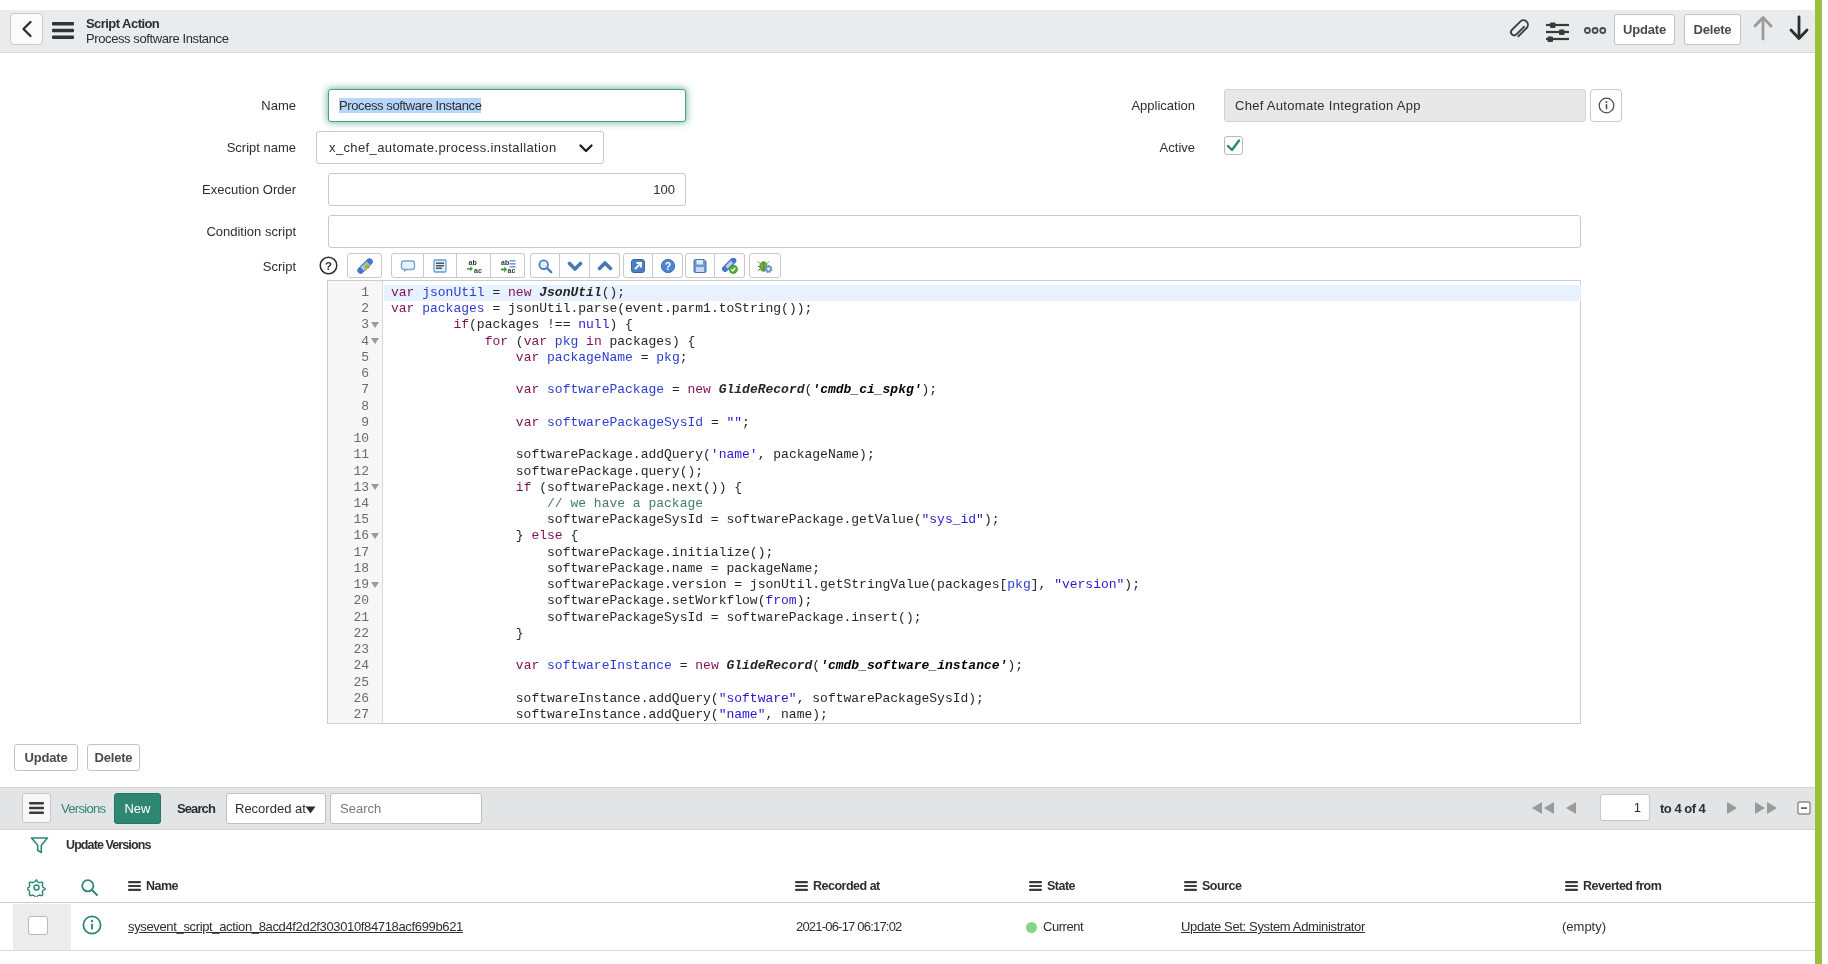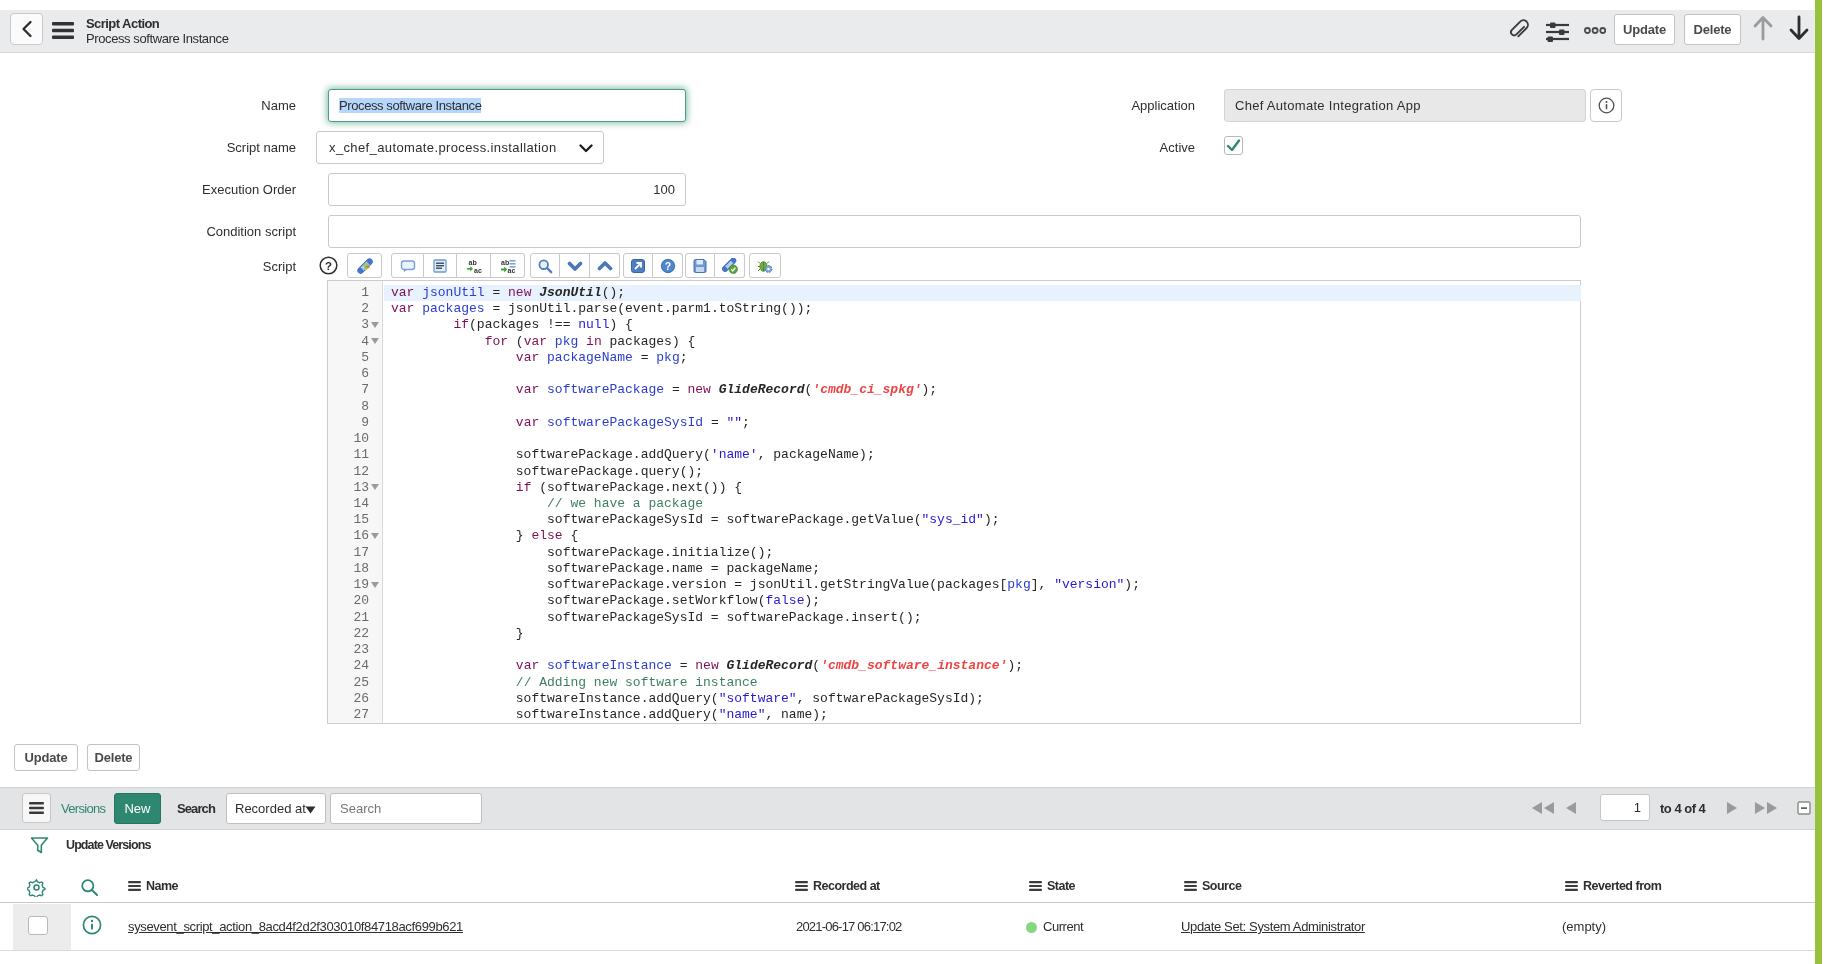--- a/index.html
+++ b/index.html
@@ -33,21 +33,21 @@
 .gn{position:absolute;right:14px;top:0;color:#6b6b6b;line-height:16.23px;font-size:13px}
 .gf{position:absolute;right:2px;top:0;width:10px;line-height:16.23px}
 .gf svg{vertical-align:middle}
 #code{position:absolute;left:56px;top:0;width:1197px;height:442px}
 .cl{position:absolute;left:0;width:1197px;height:16.23px;line-height:16.23px;margin-top:4px;padding-left:7px;white-space:pre;color:#262626}
 .cl.hl{background:#e8f2ff}
 .cl i{font-style:normal}
 i.k{color:#7f0f55;font-weight:normal}
 i.d{color:#2b3ccf}
 i.s{color:#2619d2}
-i.t{color:#ef4444;font-weight:bold;font-style:italic}
+i.t{color:#000000;font-weight:bold;font-style:italic}
 i.g{font-weight:bold;font-style:italic}
 i.c{color:#3f7f5f}
 i.a{color:#2619d2}
 
 .bbtn{position:absolute;height:27px;background:#fff;border:1px solid #c3c3c3;border-radius:3px;font-size:13px;color:#4a4a4a;text-align:center;line-height:25px;font-weight:bold;letter-spacing:-0.2px}
 
 #vbar{position:absolute;left:0;top:787px;width:1816px;height:43px;background:#e3e4e5;border-top:1px solid #d4d4d4;border-bottom:1px solid #d4d4d4}
 #vhamb{position:absolute;left:22px;top:5px;width:29px;height:30px;background:#f7f7f7;border:1px solid #c6c6c6;border-radius:3px;display:flex;align-items:center;justify-content:center}
 #vtitle{position:absolute;left:61px;top:0;line-height:41px;font-size:13px;color:#2e8774;letter-spacing:-0.7px}
 #vnew{position:absolute;left:114px;top:5px;width:47px;height:31px;background:#2e8770;border:1px solid #27745f;border-radius:3px;color:#fff;font-size:13px;text-align:center;line-height:29px}
@@ -408,26 +408,25 @@
 <div class="cl" style="top:146.07px"></div>
 <div class="cl" style="top:162.30px">                softwarePackage.addQuery(<i class="s">'name'</i>, packageName);</div>
 <div class="cl" style="top:178.53px">                softwarePackage.query();</div>
 <div class="cl" style="top:194.76px">                <i class="k">if</i> (softwarePackage.next()) {</div>
 <div class="cl" style="top:210.99px">                    <i class="c">// we have a package</i></div>
 <div class="cl" style="top:227.22px">                    softwarePackageSysId = softwarePackage.getValue(<i class="s">"sys_id"</i>);</div>
 <div class="cl" style="top:243.45px">                } <i class="k">else</i> {</div>
 <div class="cl" style="top:259.68px">                    softwarePackage.initialize();</div>
 <div class="cl" style="top:275.91px">                    softwarePackage.name = packageName;</div>
 <div class="cl" style="top:292.14px">                    softwarePackage.version = jsonUtil.getStringValue(packages[<i class="d">pkg</i>], <i class="s">"version"</i>);</div>
-<div class="cl" style="top:308.37px">                    softwarePackage.setWorkflow(<i class="a">false</i>);</div>
+<div class="cl" style="top:308.37px">                    softwarePackage.setWorkflow(<i class="a">from</i>);</div>
 <div class="cl" style="top:324.60px">                    softwarePackageSysId = softwarePackage.insert();</div>
 <div class="cl" style="top:340.83px">                }</div>
 <div class="cl" style="top:357.06px"></div>
 <div class="cl" style="top:373.29px">                <i class="k">var</i> <i class="d">softwareInstance</i> = <i class="k">new</i> <i class="g">GlideRecord</i>(<i class="t">'cmdb_software_instance'</i>);</div>
-<div class="cl" style="top:389.52px">                <i class="c">// Adding new software instance</i></div>
 <div class="cl" style="top:405.75px">                softwareInstance.addQuery(<i class="s">"software"</i>, softwarePackageSysId);</div>
 <div class="cl" style="top:421.98px">                softwareInstance.addQuery(<i class="s">"name"</i>, name);</div>
   </div>
 </div>
 
 <span class="bbtn" style="left:14px;top:744px;width:64px">Update</span>
 <span class="bbtn" style="left:87px;top:744px;width:53px">Delete</span>
 
 <div id="vbar">
   <div id="vhamb">

